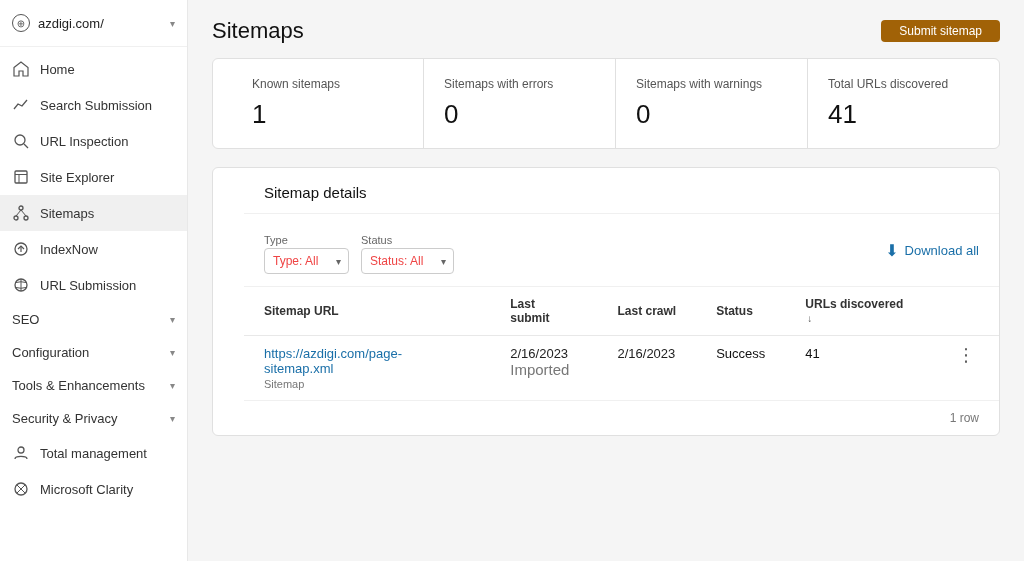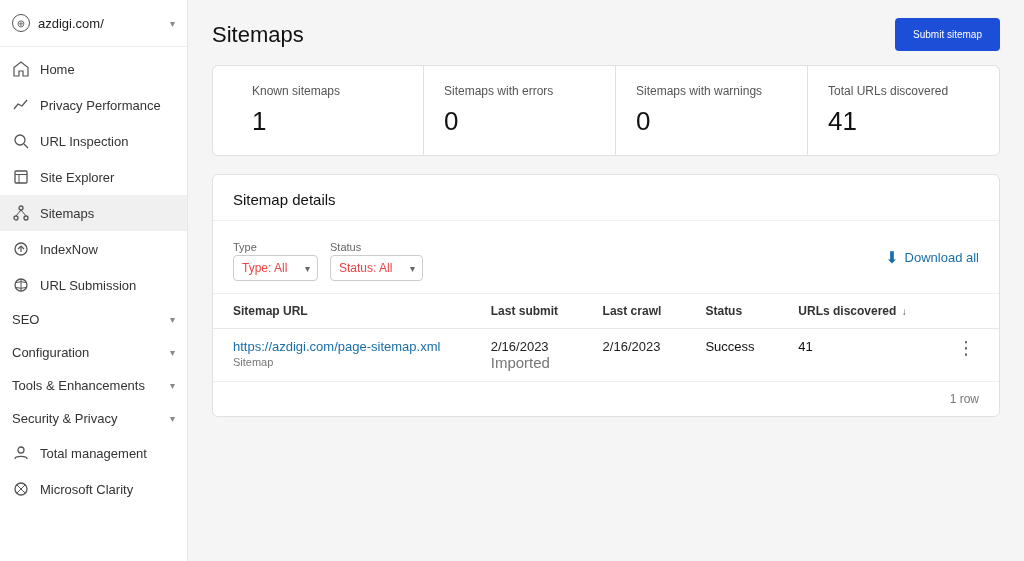--- a/index.html
+++ b/index.html
@@ -63,26 +63,26 @@
     .main-header {
       display: flex;
       align-items: center;
       justify-content: space-between;
       padding: 18px 24px 14px 24px;
       background: #f5f5f5;
     }
     .page-title { font-size: 22px; font-weight: 400; color: #111; }
 
     .submit-btn {
-      background: #1d4ed8;
+      background: #a16207;
       color: #fff;
       border: none;
       border-radius: 4px;
-      padding: 11px 18px;
-      font-size: 10px;
+      padding: 4px 18px;
+      font-size: 12px;
       cursor: pointer;
       font-weight: 500;
     }
 
     
     .stats-row {
       display: flex;
       gap: 0;
       background: #fff;
       border: 1px solid #e0e0e0;
@@ -99,20 +99,21 @@
     .stat-card:last-child { border-right: none; }
     .stat-label { font-size: 12px; color: #555; margin-bottom: 8px; }
     .stat-value { font-size: 26px; font-weight: 300; color: #111; }
 
     
     .details-section {
       background: #fff;
       border: 1px solid #e0e0e0;
       border-radius: 6px;
       margin: 0 24px;
+      padding-left: 31px;
     }
     .details-header {
       padding: 16px 20px 12px 20px;
       font-size: 15px;
       font-weight: 500;
       color: #111;
       border-bottom: 1px solid #f0f0f0;
     }
     .filters-row {
       display: flex;
@@ -226,21 +227,21 @@
       </span>
       <span class="nav-label">Home</span>
     </div>
 
     <div class="nav-item">
       <span class="nav-icon">
         <svg width="16" height="16" viewBox="0 0 16 16" fill="none">
           <polyline points="1,12 5,7 9,9 14,3" stroke="#555" stroke-width="1.3" fill="none"></polyline>
         </svg>
       </span>
-      <span class="nav-label">Privacy Performance</span>
+      <span class="nav-label">Search Submission</span>
     </div>
 
     <div class="nav-item">
       <span class="nav-icon">
         <svg width="16" height="16" viewBox="0 0 16 16" fill="none">
           <circle cx="7" cy="7" r="5" stroke="#555" stroke-width="1.3"></circle>
           <line x1="11" y1="11" x2="15" y2="15" stroke="#555" stroke-width="1.3"></line>
         </svg>
       </span>
       <span class="nav-label">URL Inspection</span>

